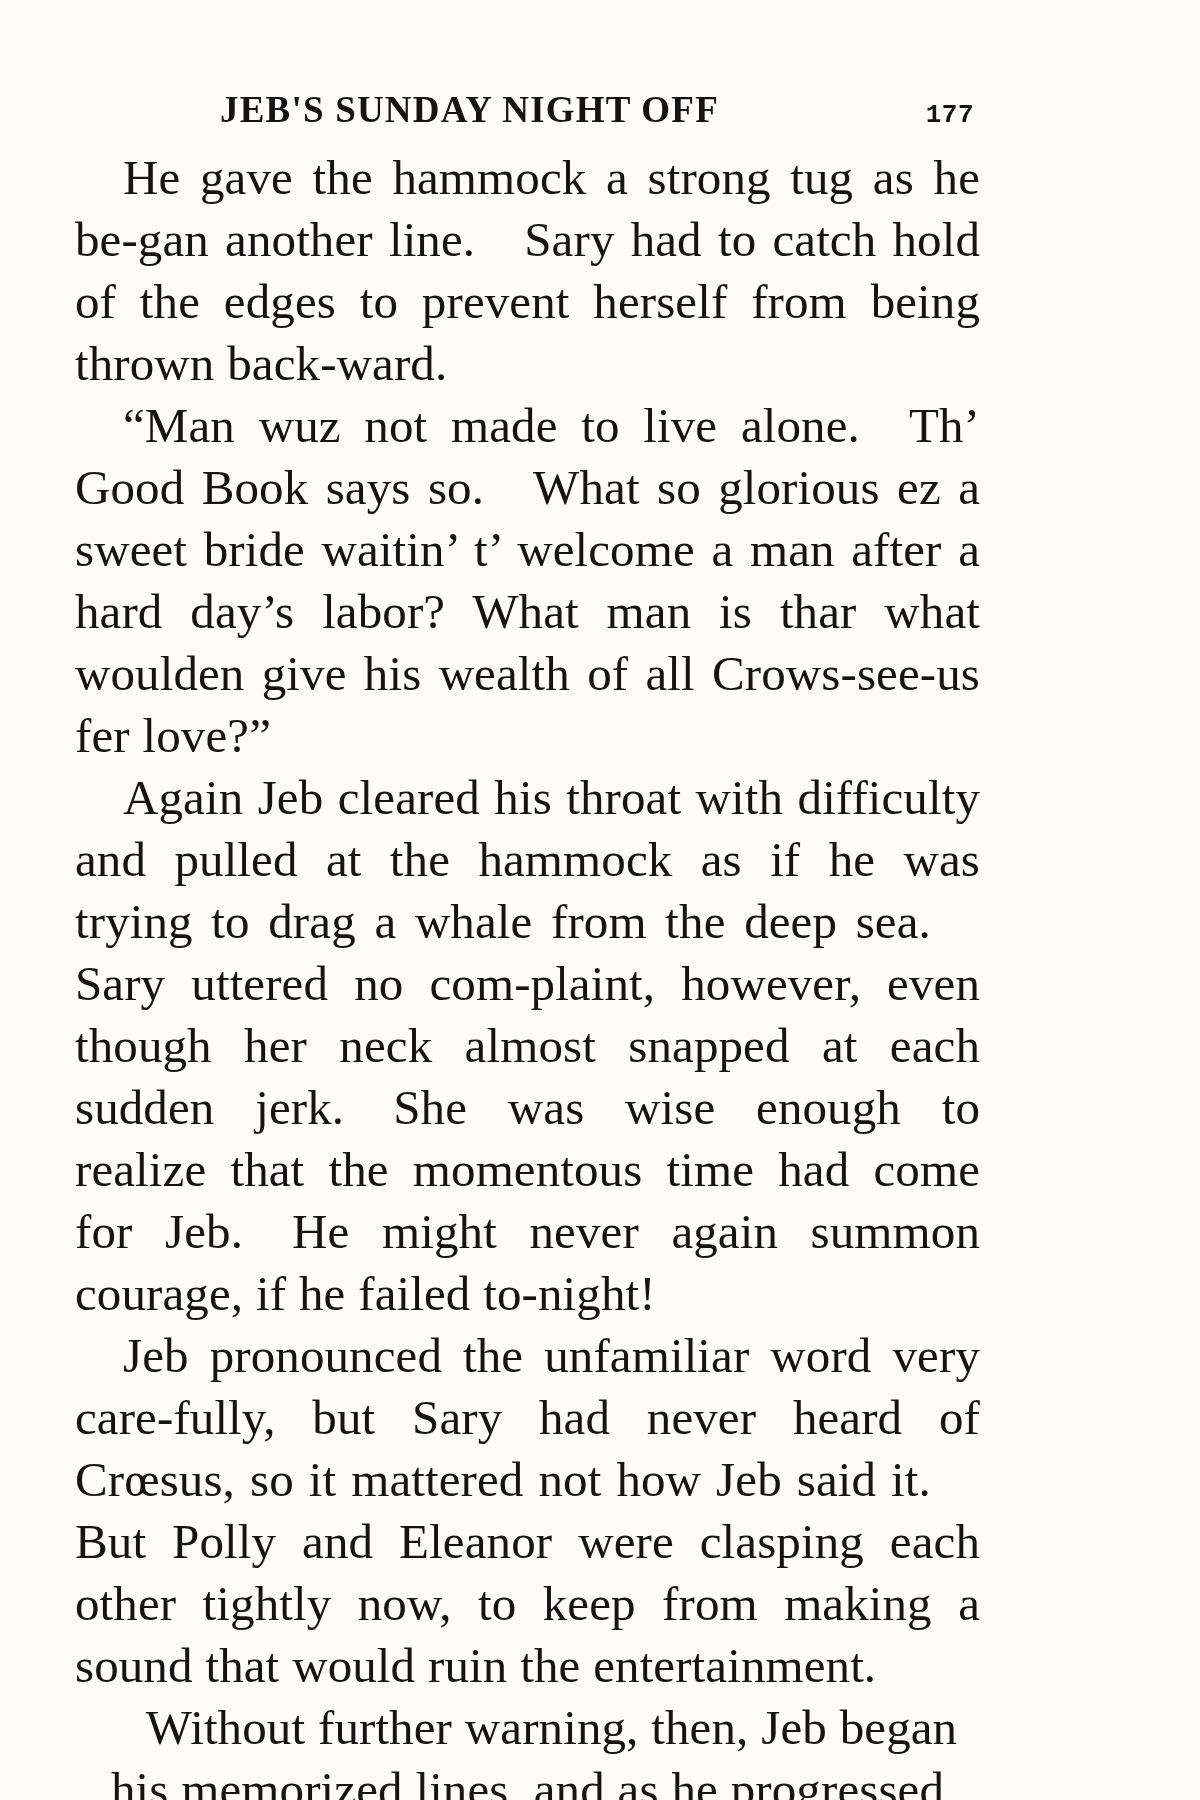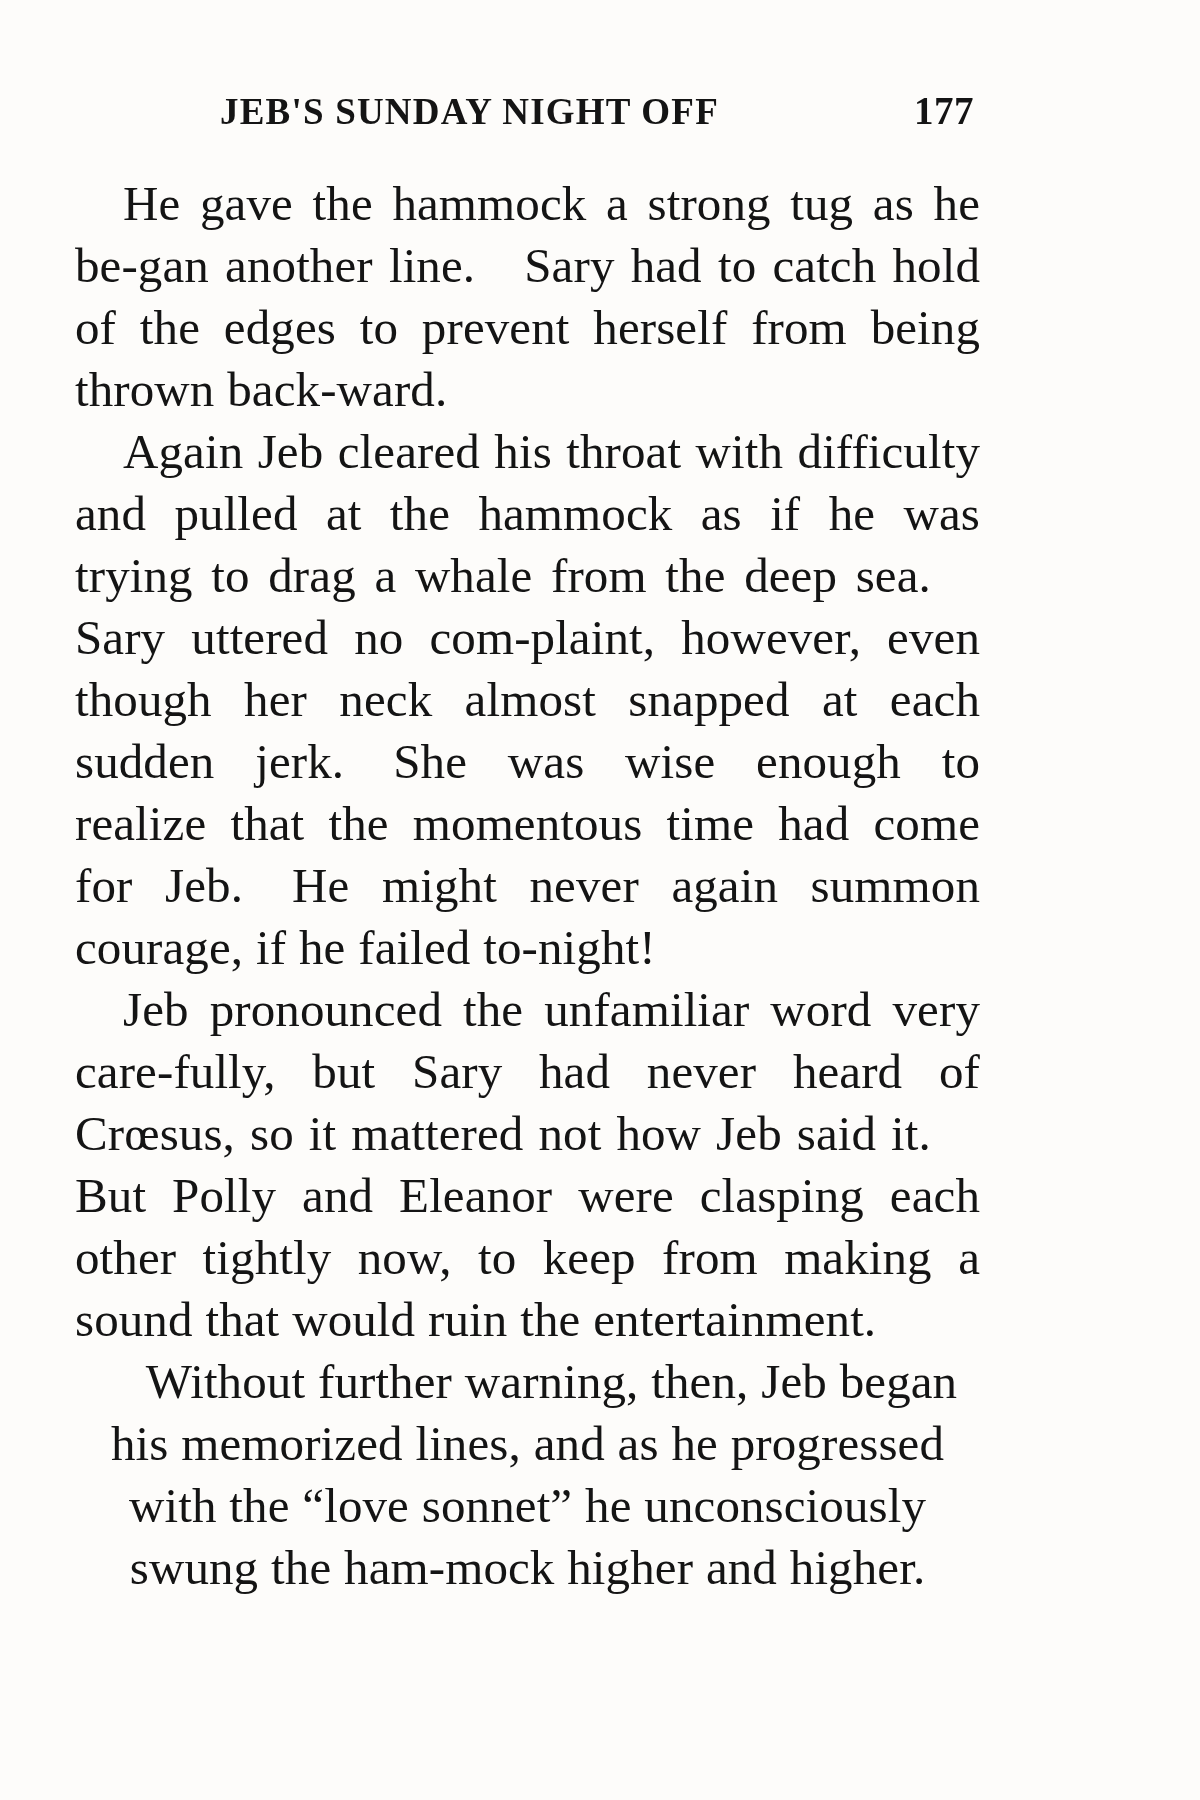--- a/index.html
+++ b/index.html
@@ -20,34 +20,35 @@
     position: absolute;
     left: 75px;
     top: 88px;
     width: 905px;
   }
   .running-head {
     display: flex;
     align-items: baseline;
     justify-content: space-between;
     padding-left: 145px;
-    margin-bottom: 40px;
+    margin-bottom: 16px;
     text-align: center;
   }
   .running-head .title {
     font-size: 37px;
     letter-spacing: 1.2px;
     font-weight: 600;
     white-space: nowrap;
   }
   .running-head .folio {
-    font-size: 39px;
+    font-size: 26px;
     font-weight: 600;
     letter-spacing: 0.5px;
     padding-right: 6px;
+    font-family: Liberation Mono, monospace;
   }
   .body-text p {
     margin: 0;
     font-size: 49px;
     line-height: 1.265;
     text-align: justify;
     text-indent: 48px;
     letter-spacing: 0.1px;
     word-spacing: 0.5px;
     -webkit-hyphens: none;
@@ -63,19 +64,20 @@
 <div class="page">
   <div class="content">
 
     <div class="running-head">
       <span class="title">JEB'S SUNDAY NIGHT OFF</span>
       <span class="folio">177</span>
     </div>
 
     <div class="body-text">
       <p>He gave the hammock a strong tug as he be-gan another line. Sary had to catch hold of the edges to prevent herself from being thrown back-ward.</p>
+      <p>“Man wuz not made to live alone. Th’ Good Book says so. What so glorious ez a sweet bride waitin’ t’ welcome a man after a hard day’s labor? What man is thar what woulden give his wealth of all Crows-see-us fer love?”</p>
       <p>Again Jeb cleared his throat with difficulty and pulled at the hammock as if he was trying to drag a whale from the deep sea. Sary uttered no com-plaint, however, even though her neck almost snapped at each sudden jerk. She was wise enough to realize that the momentous time had come for Jeb. He might never again summon courage, if he failed to-night!</p>
       <p>Jeb pronounced the unfamiliar word very care-fully, but Sary had never heard of Crœsus, so it mattered not how Jeb said it. But Polly and Eleanor were clasping each other tightly now, to keep from making a sound that would ruin the entertainment.</p>
       <p class="last">Without further warning, then, Jeb began his memorized lines, and as he progressed with the “love sonnet” he unconsciously swung the ham-mock higher and higher.</p>
     </div>
 
   </div>
 </div>
 
 </body></html>

